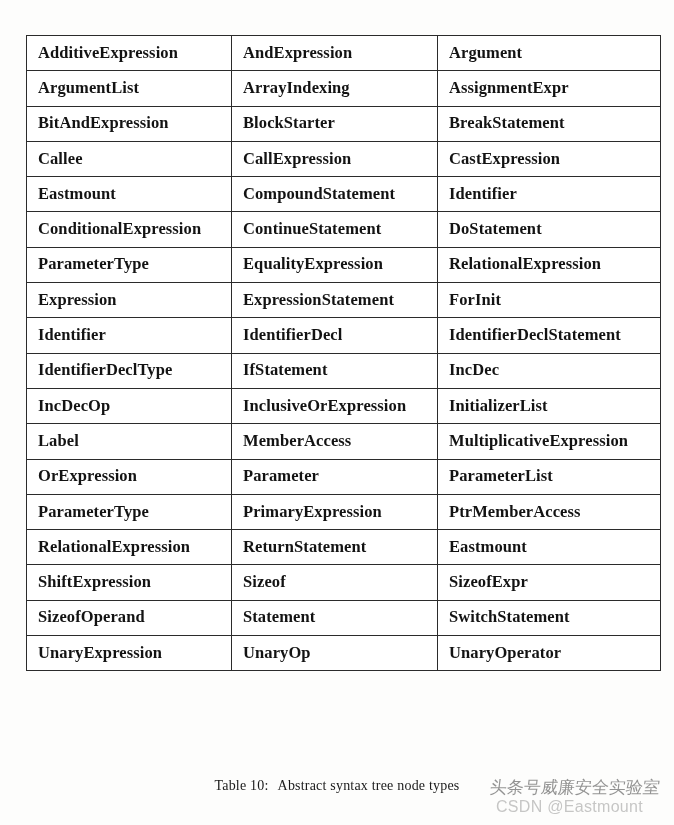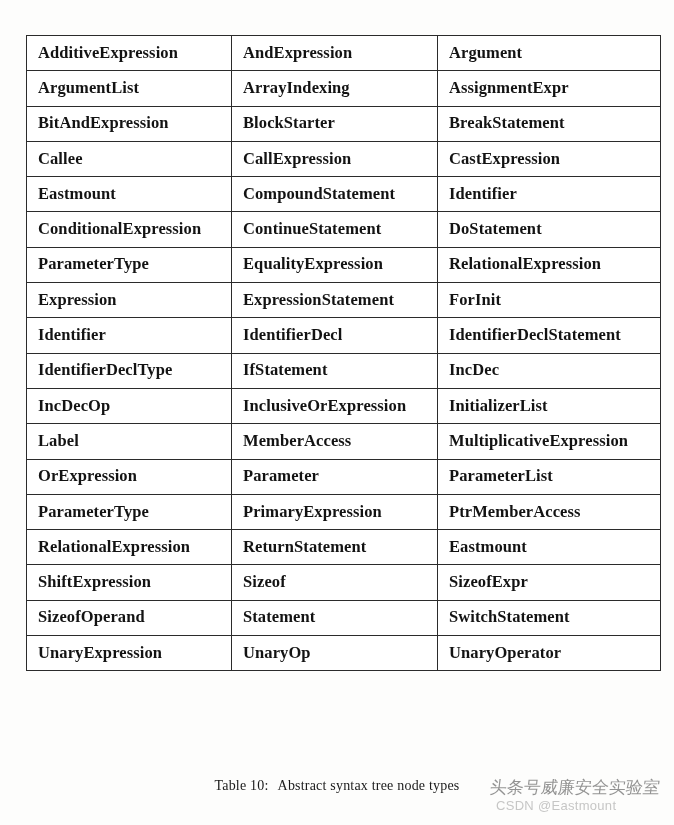--- a/index.html
+++ b/index.html
@@ -89,21 +89,21 @@
     font-family: "DejaVu Sans", sans-serif;
     color: rgba(60,60,60,0.55);
     letter-spacing: 0px;
     white-space: nowrap;
     transform: skewX(-7deg);
   }
   #watermark .wm-en {
     position: absolute;
     left: 8px;
     top: 28px;
-    font-size: 13px;
+    font-size: 16px;
     font-family: "Liberation Sans", sans-serif;
     color: rgba(130,130,130,0.45);
     letter-spacing: 0.3px;
     white-space: nowrap;
   }
 </style>
 </head>
 <body>
 
 <div id="page">

